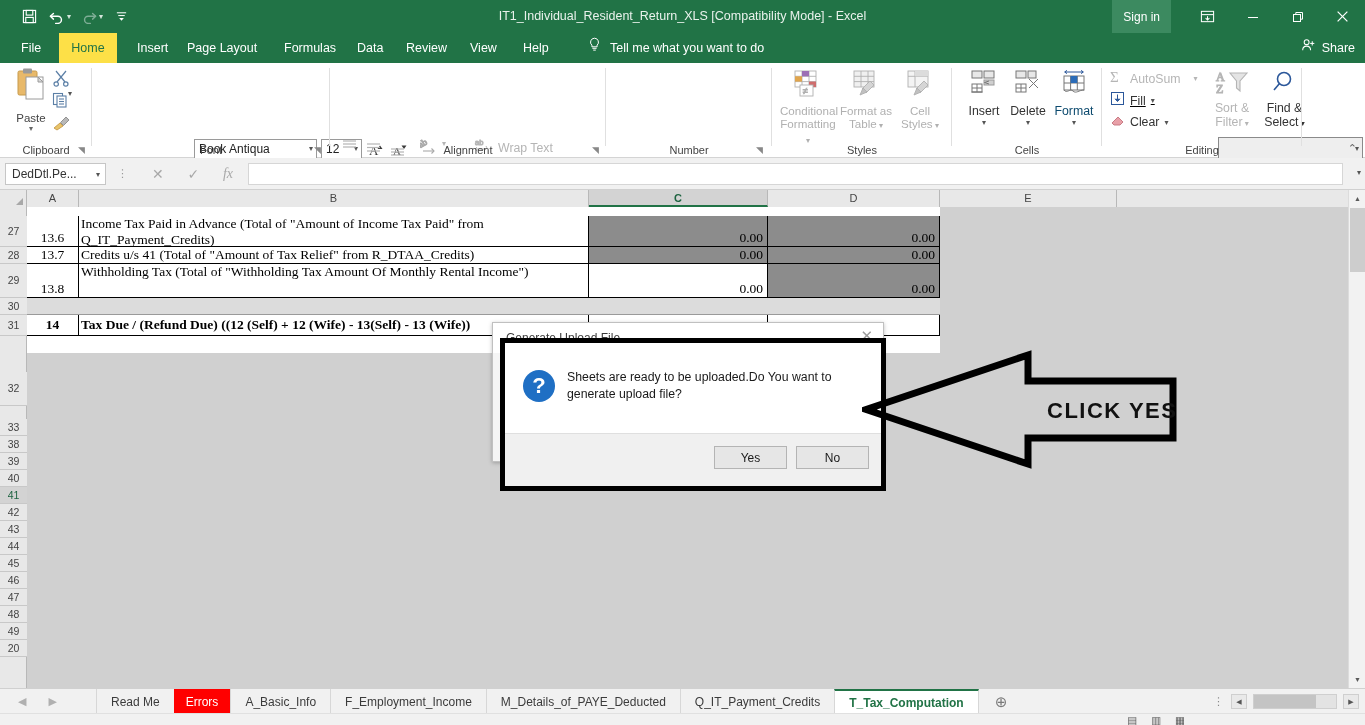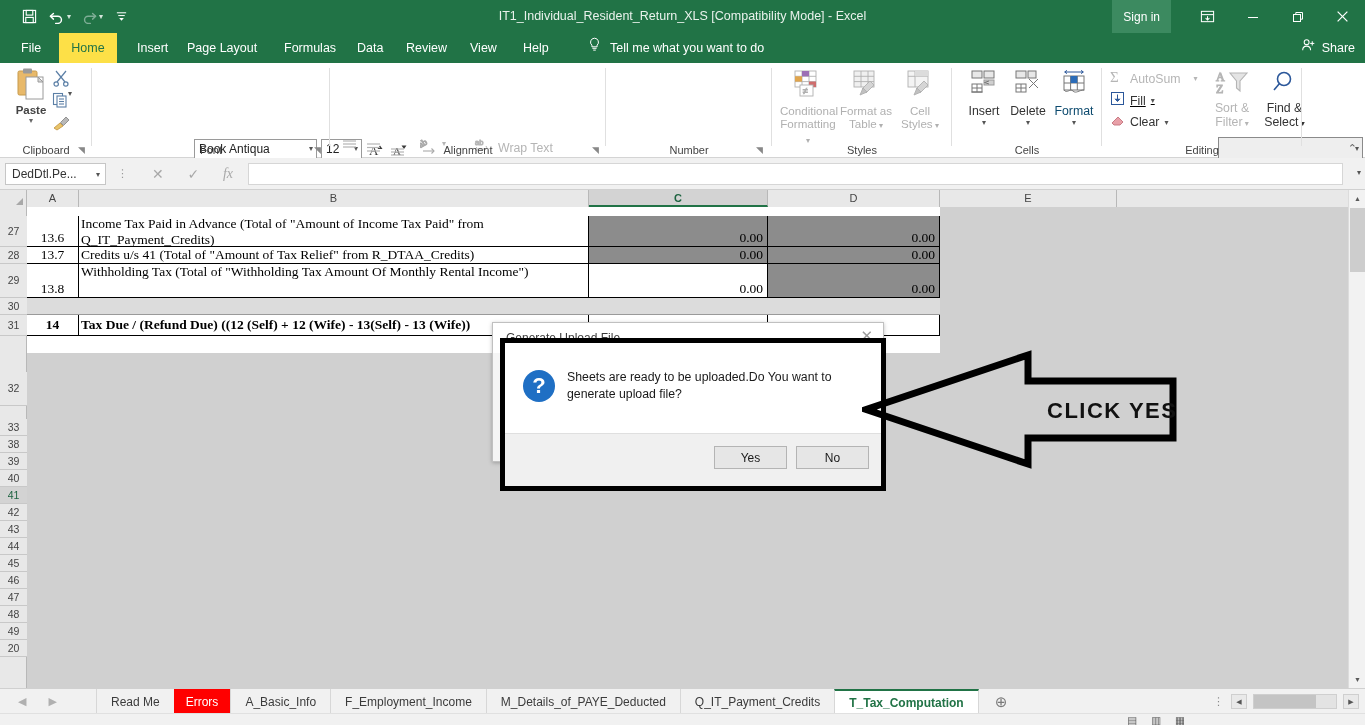--- a/index.html
+++ b/index.html
@@ -65,21 +65,21 @@
     position: absolute; bottom: 2px; left: 0; width: 100%;
     text-align: center; font-size: 11px; color: #444444;
   }
   .grp-divider { position: absolute; top: 5px; width: 1px; height: 78px; background: #e0e0e0; }
   .dlg-launcher { position: absolute; bottom: 3px; font-size: 9px; color: #888888; }
   .disabled { color: #b5b5b5 !important; }
 
   
   .paste-btn { position: absolute; left: 8px; top: 4px; width: 46px; text-align: center; }
   .paste-img { width: 34px; height: 36px; margin: 0 auto; position: relative; }
-  .paste-label { font-size: 11.5px; color: #444; margin-top: 1px; font-weight: bold; }
+  .paste-label { font-size: 11.5px; color: #444; margin-top: 9px; }
   .paste-caret { font-size: 8px; color: #666; }
   .clip-mini { position: absolute; left: 52px; font-size: 14px; }
 
   
   .fontname {
     position: absolute; left: 102px; top: 76px; width: 123px; height: 21px;
     border: 1px solid #9a9a9a; background: #ffffff; font-size: 12px;
     padding: 2px 16px 0 4px; color: #222;
   }
   .fontsize {

